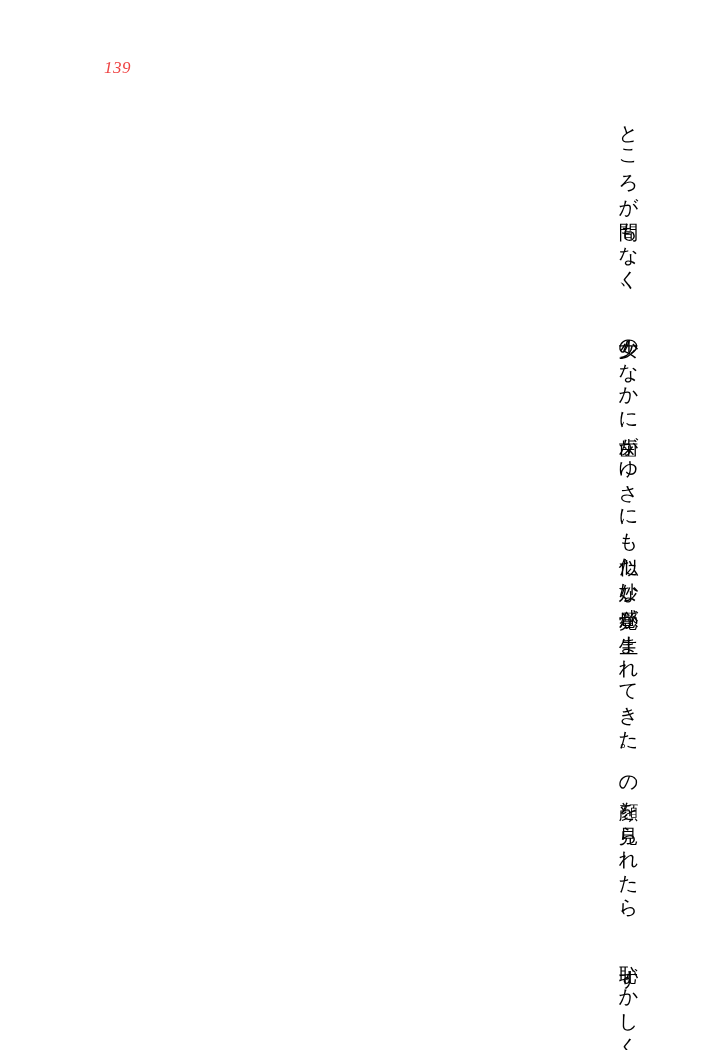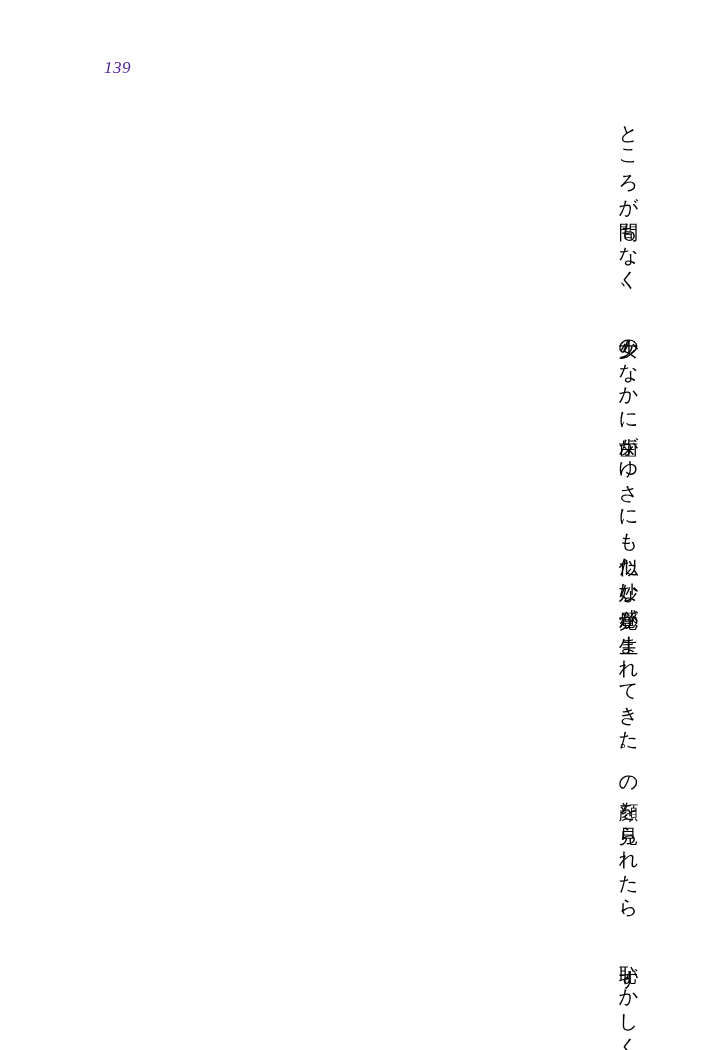--- a/index.html
+++ b/index.html
@@ -24,21 +24,21 @@
     background: #ffffff;
   }
   .page-number {
     position: absolute;
     left: 104px;
     top: 58px;
     font-size: 17px;
     font-family: "Liberation Serif", "DejaVu Serif", serif;
     font-style: italic;
     letter-spacing: 0.5px;
-    color: #4c1d95;
+    color: #ef4444;
   }
   .text-block {
     position: absolute;
     top: 112px;
     left: 72px;
     width: 566px;
     height: 800px;
     writing-mode: vertical-rl;
     text-orientation: upright;
     direction: ltr;

